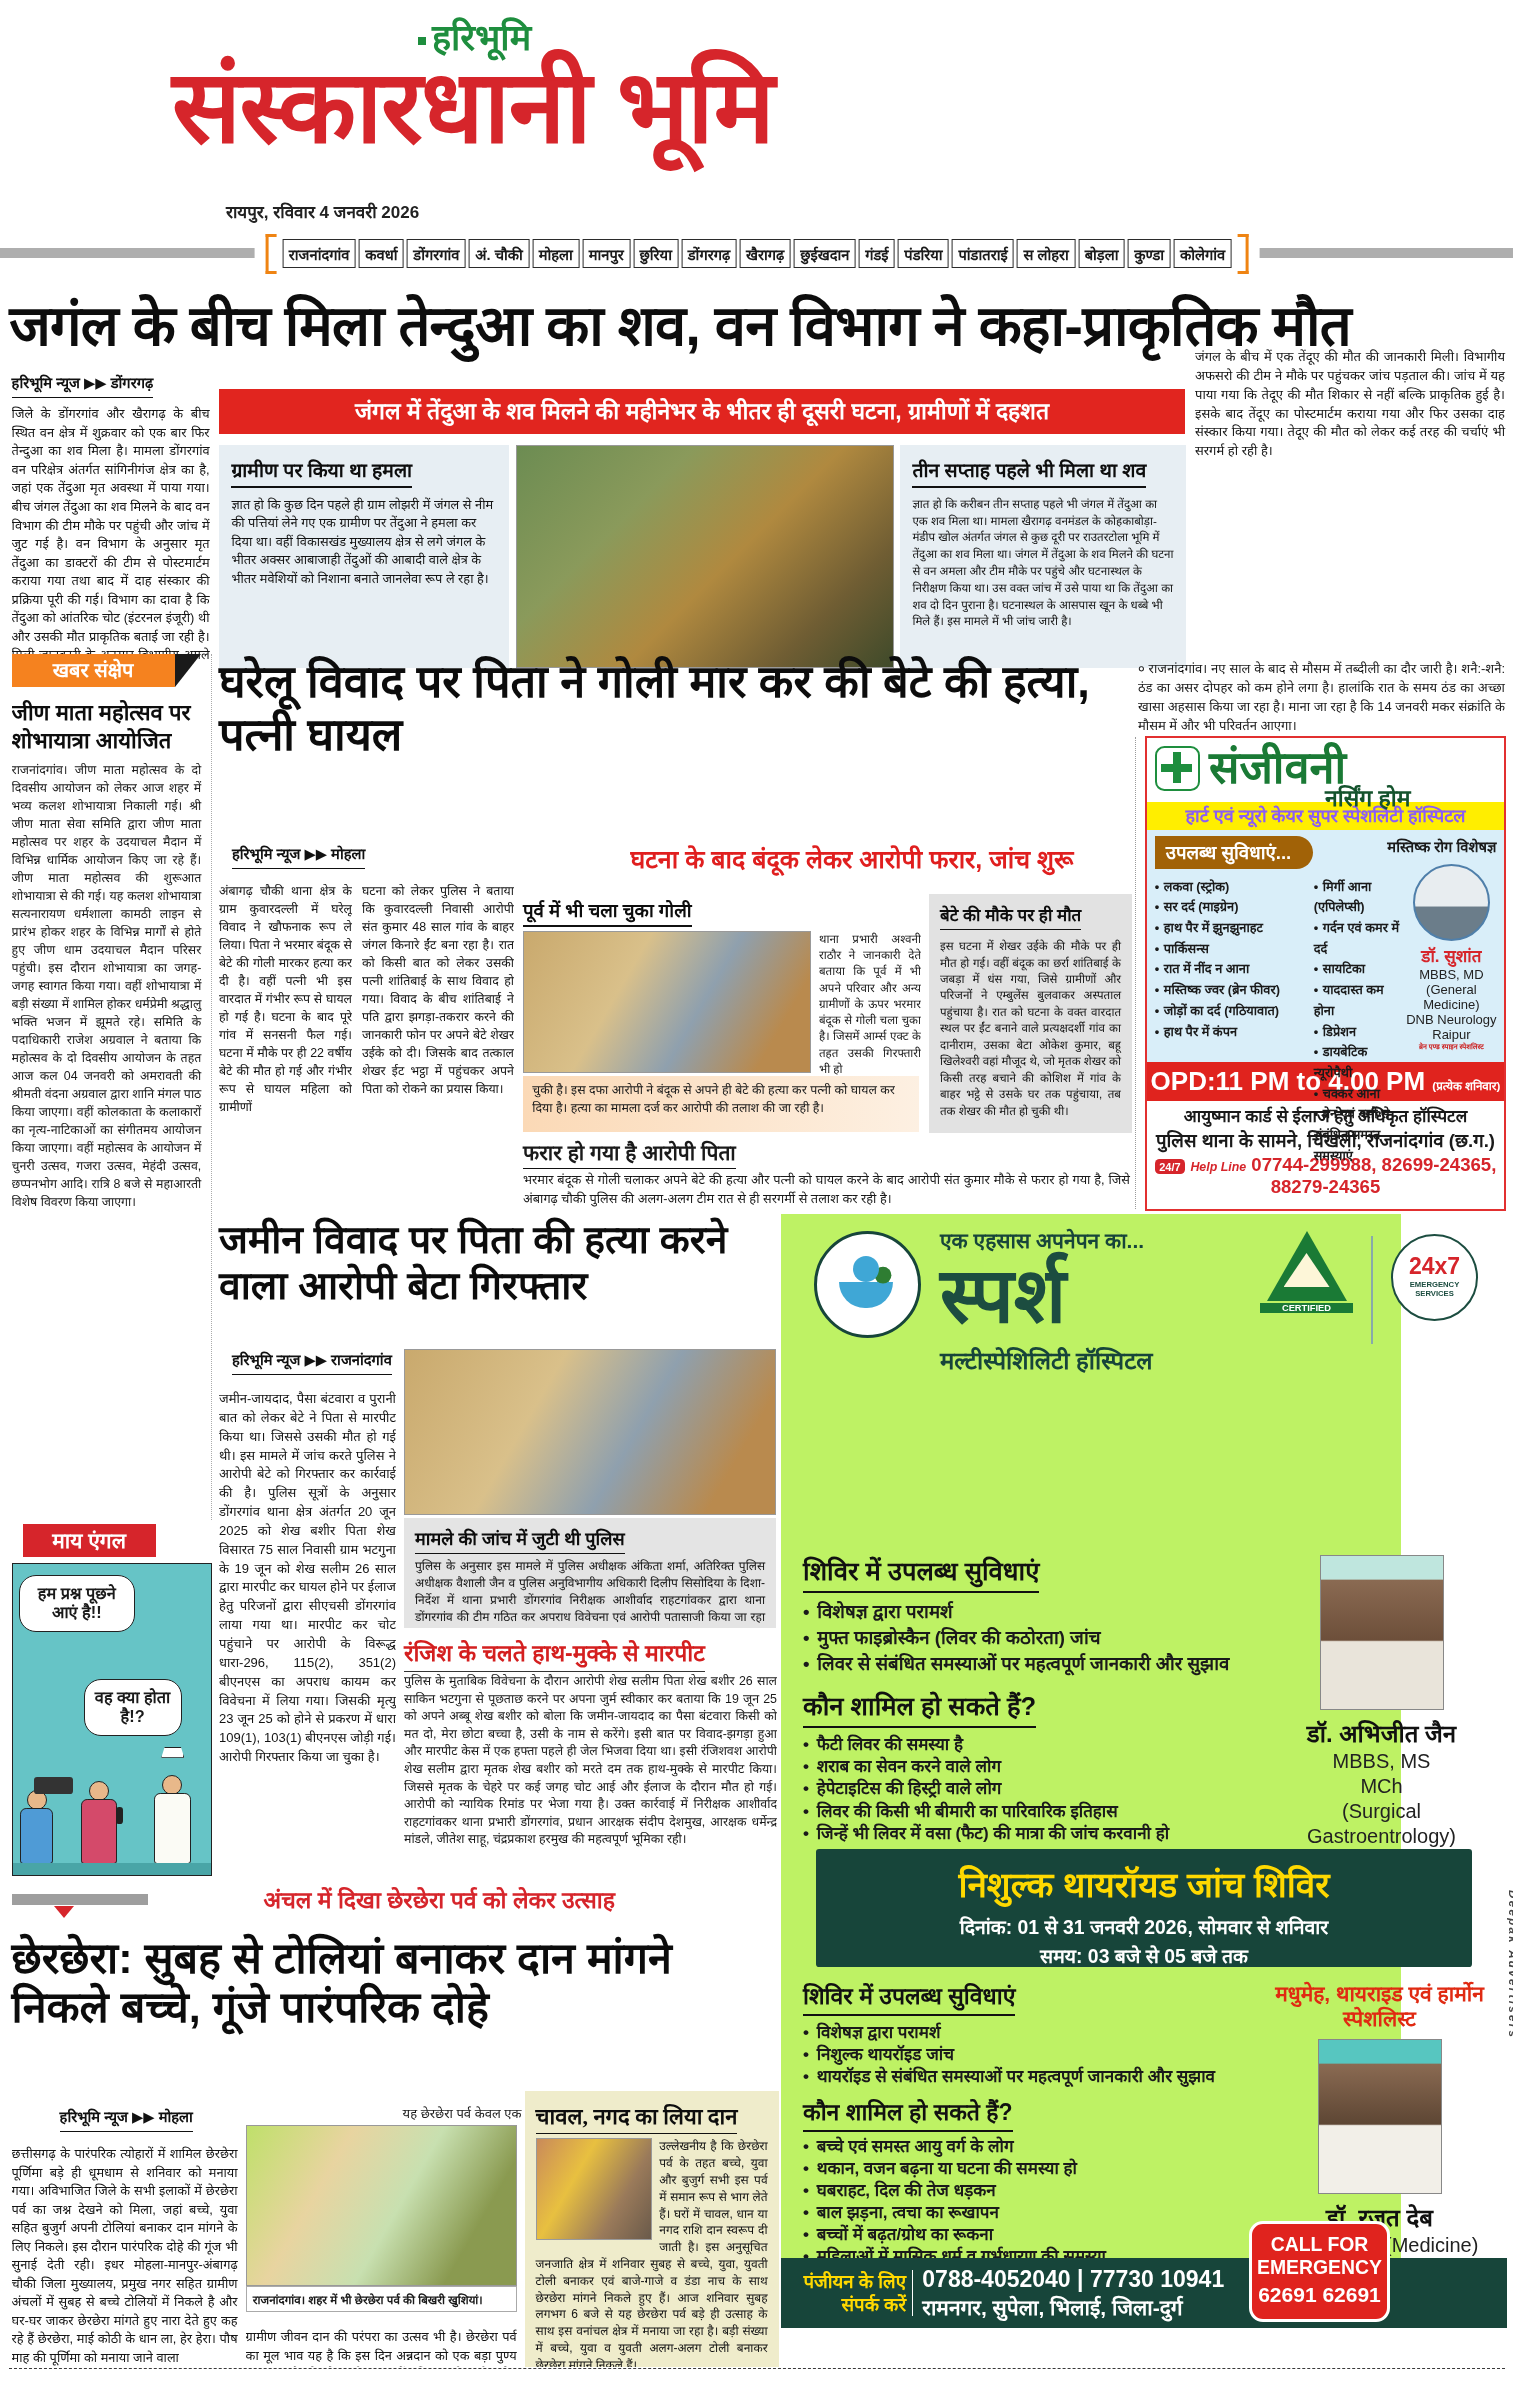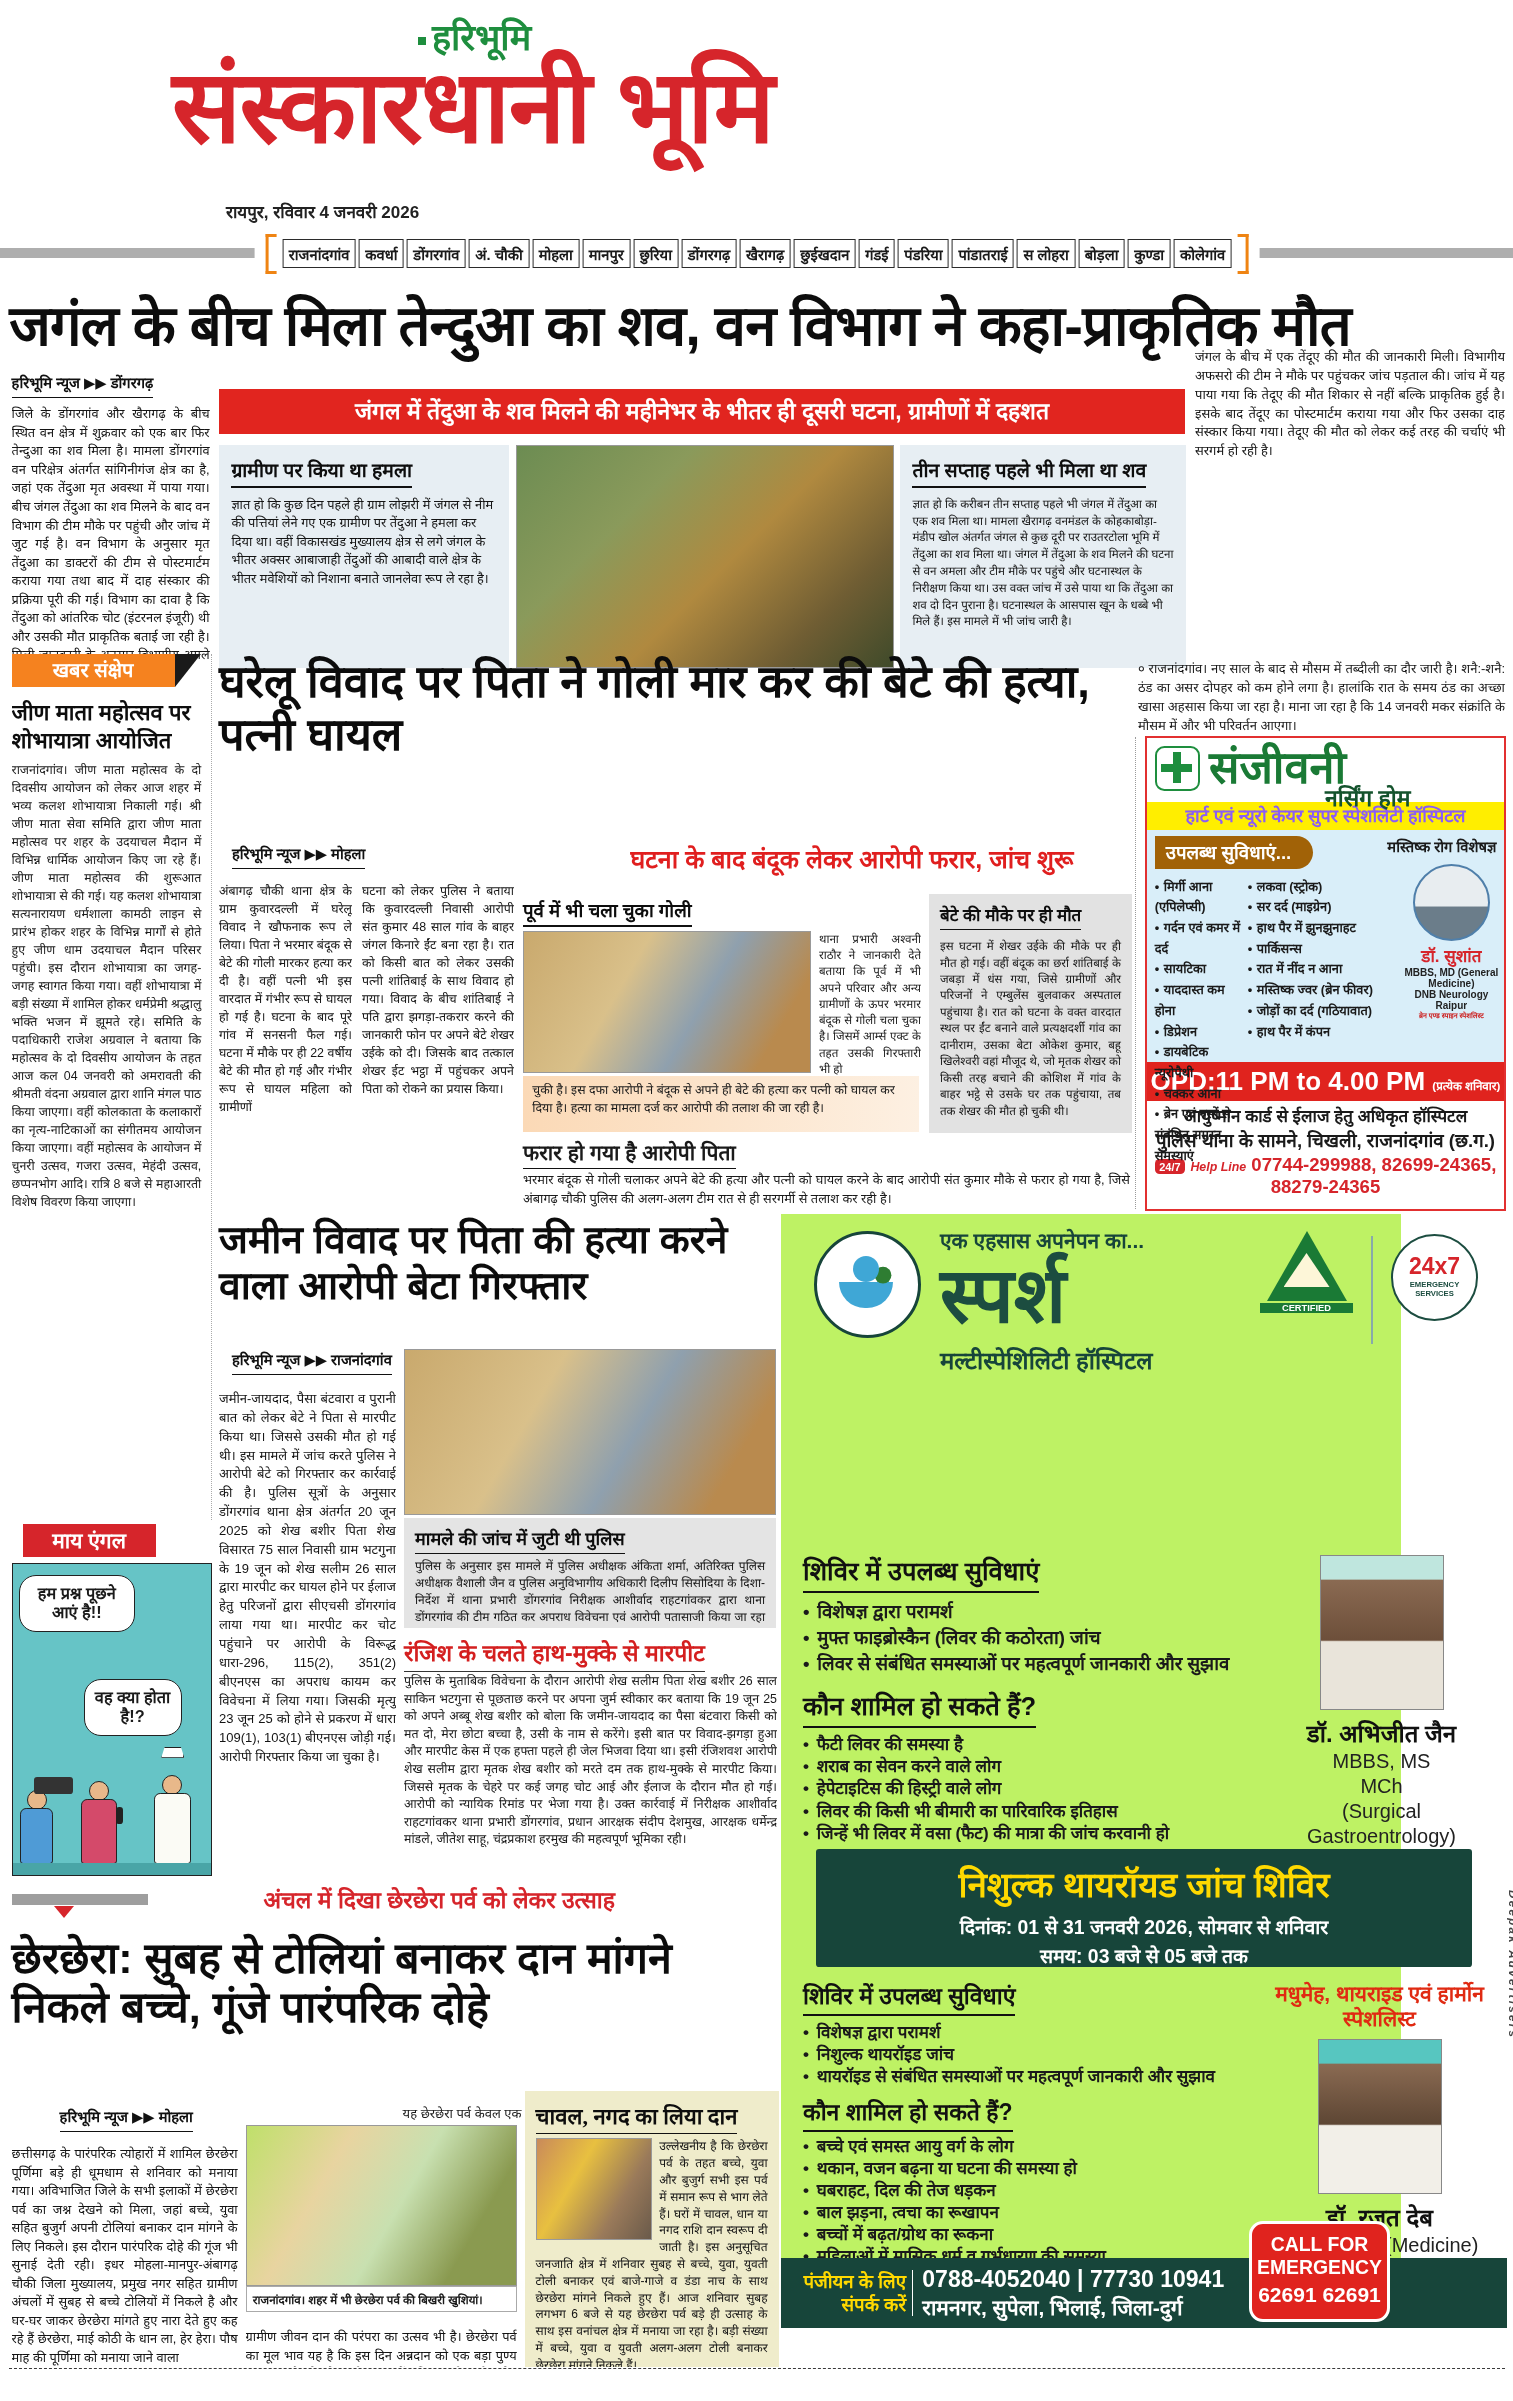--- a/index.html
+++ b/index.html
@@ -91,21 +91,21 @@
   .sj-spec { position:absolute; right:7.7px; top:6.2px; font-size:14.7px; font-weight:bold; }
   .sj-cols { display:flex; margin-top:7.7px; }
   .sj-ul { list-style:none; }
   .sj-ul li { font-size:12.8px; font-weight:bold; line-height:1.62; }
   .sj-ul li::before { content:"•"; margin-right:4.6px; }
   .sj-left { width:159px; }
   .sj-right { width:93px; }
   .sj-doc { position:absolute; right:3.1px; top:34px; width:99px; text-align:center; }
   .sj-doc-photo { width:77px; height:77px; border-radius:50%; margin:0 auto; background:linear-gradient(#e8edf0 55%,#6b7d8a 56%); border:2.3px solid #4f7faa; }
   .sj-doc-name { color:#d6252b; font-size:17px; font-weight:bold; margin-top:3.1px; }
-  .sj-doc-q { font-size:10px; font-weight:bold; color:#222; }
+  .sj-doc-q { font-size:13px; font-weight:normal; color:#222; }
   .sj-doc-q3 { font-size:7px; font-weight:bold; color:#c22; }
   .sj-opd { background:#e0231e; color:#fff; text-align:center; height:39px; line-height:39px; font-size:26px; font-weight:bold; }
   .sj-opd small { font-size:11.6px; font-weight:bold; }
   .sj-line1 { text-align:center; font-size:17px; font-weight:bold; margin-top:3.1px; }
   .sj-line2 { text-align:center; font-size:18.6px; font-weight:bold; }
   .sj-help { text-align:center; color:#d6252b; font-weight:bold; font-size:18.6px; margin-top:1.5px; }
   .sj-help .badge { background:#d6252b; color:#fff; font-size:11px; padding:1.5px 4.6px; border-radius:4.6px; }
   .sj-help .lbl { font-size:12.4px; font-style:italic; }
 
   
@@ -296,39 +296,39 @@
   <div class="sj-head">
     <span class="sj-cross"></span>
     <span class="sj-name">संजीवनी</span>
     <span class="sj-sub">नर्सिंग होम</span>
   </div>
   <div class="sj-yellow">हार्ट एवं न्यूरो केयर सुपर स्पेशलिटी हॉस्पिटल</div>
   <div class="sj-body">
     <span class="sj-pill">उपलब्ध सुविधाएं...</span>
     <span class="sj-spec">मस्तिष्क रोग विशेषज्ञ</span>
     <div class="sj-cols">
+      <ul class="sj-ul sj-left">
+          <li>लकवा (स्ट्रोक)</li>
+          <li>सर दर्द (माइग्रेन)</li>
+          <li>हाथ पैर में झुनझुनाहट</li>
+          <li>पार्किसन्स</li>
+          <li>रात में नींद न आना</li>
+          <li>मस्तिष्क ज्वर (ब्रेन फीवर)</li>
+          <li>जोड़ों का दर्द (गठियावात)</li>
+          <li>हाथ पैर में कंपन</li>
+        </ul>
       <ul class="sj-ul sj-right">
           <li>मिर्गी आना (एपिलेप्सी)</li>
           <li>गर्दन एवं कमर में दर्द</li>
           <li>सायटिका</li>
           <li>याददास्त कम होना</li>
           <li>डिप्रेशन</li>
           <li>डायबेटिक न्यूरोपैथी</li>
           <li>चक्कर आना</li>
           <li>ब्रेन एवं नसों से संबंधित समस्त समस्याएं</li>
-        </ul>
-      <ul class="sj-ul sj-left">
-          <li>लकवा (स्ट्रोक)</li>
-          <li>सर दर्द (माइग्रेन)</li>
-          <li>हाथ पैर में झुनझुनाहट</li>
-          <li>पार्किसन्स</li>
-          <li>रात में नींद न आना</li>
-          <li>मस्तिष्क ज्वर (ब्रेन फीवर)</li>
-          <li>जोड़ों का दर्द (गठियावात)</li>
-          <li>हाथ पैर में कंपन</li>
         </ul>
     </div>
     <div class="sj-doc">
       <div class="sj-doc-photo"></div>
       <div class="sj-doc-name">डॉ. सुशांत</div>
       <div class="sj-doc-q">MBBS, MD (General Medicine)</div>
       <div class="sj-doc-q">DNB Neurology Raipur</div>
       <div class="sj-doc-q3">ब्रेन एण्ड स्पाइन स्पेशलिस्ट</div>
     </div>
   </div>

